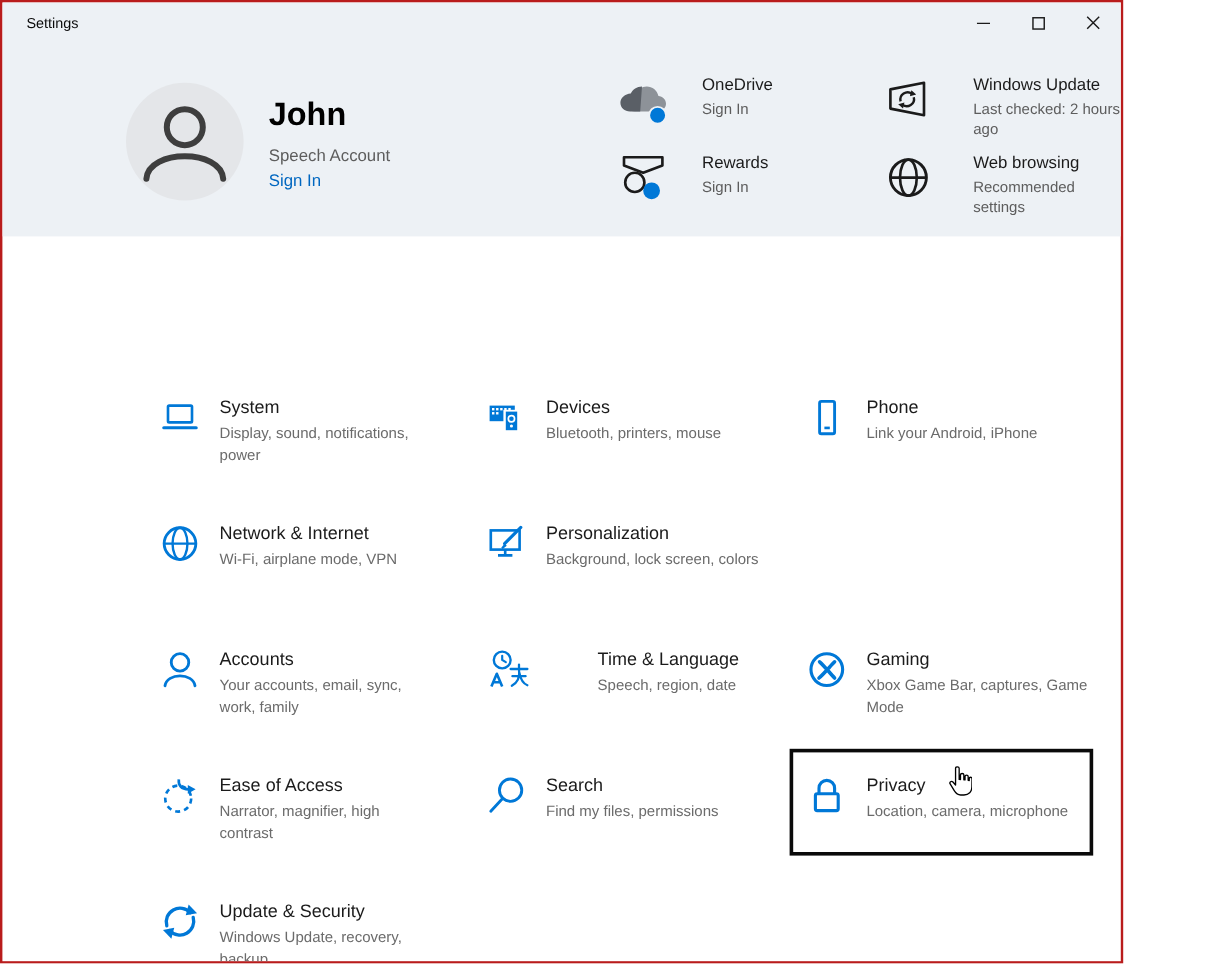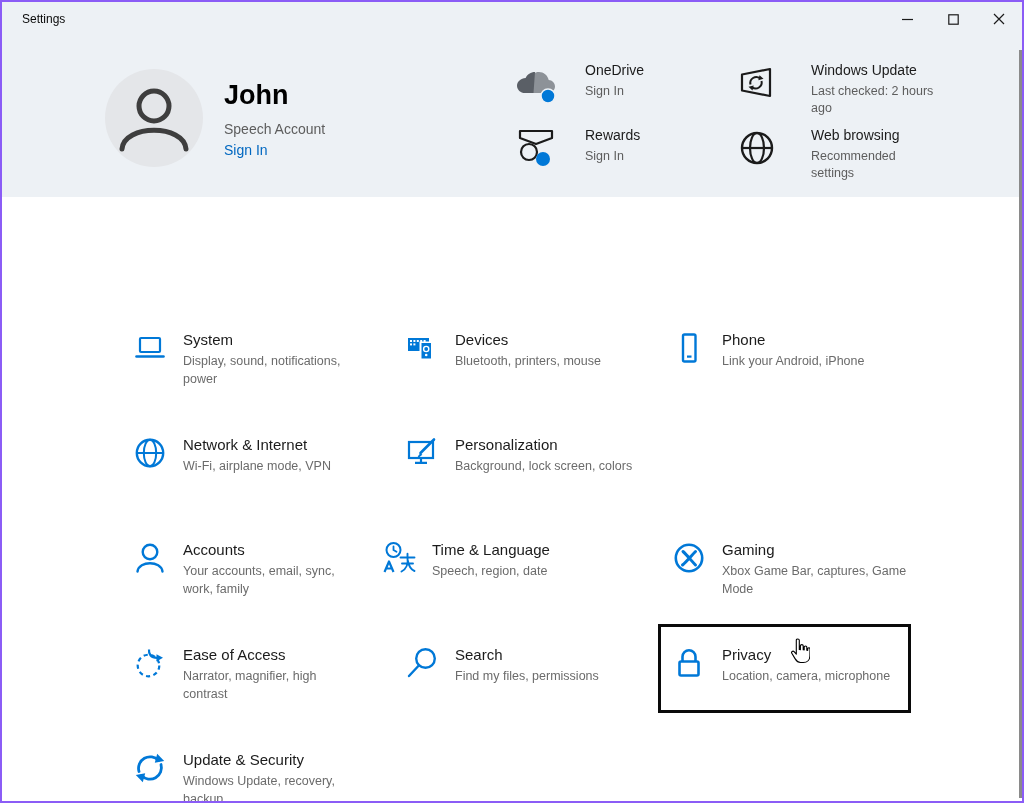--- a/index.html
+++ b/index.html
@@ -1,18 +1,18 @@
 <!DOCTYPE html>
 <html><head>
 <meta charset="utf-8">
 <style>
   html,body{margin:0;padding:0;background:#fff;}
   .window{
-    position:relative;width:1024px;height:803px;box-sizing:border-box;
-    border:2px solid #8b5cf6;background:#fff;overflow:hidden;
+    position:relative;width:936px;height:803px;box-sizing:border-box;
+    border:2px solid #b91c1c;background:#fff;overflow:hidden;
     font-family:"Liberation Sans", sans-serif;color:#1b1b1b;
   }
   .header-band{position:absolute;left:0;top:0;width:100%;height:195px;background:#EDF1F5;}
   
   .titlebar-title{position:absolute;left:20px;top:10px;font-size:12px;color:#0a0a0a;}
   .win-controls{position:absolute;right:0;top:0;display:flex;}
   .win-btn{width:46px;height:34px;display:flex;align-items:center;justify-content:center;background:transparent;border:none;}
   
   .avatar{position:absolute;left:103px;top:67px;width:98px;height:98px;border-radius:50%;background:#E4E6E9;display:flex;align-items:center;justify-content:center;}
   .user-name{position:absolute;left:222px;top:78px;font-size:27px;font-weight:bold;color:#000;}
@@ -225,21 +225,21 @@
         <path d="M4.5 30.5 C6 19.5 28 19.5 29.5 30.5" fill="none" stroke="#0078D7" stroke-width="2.4" stroke-linecap="round"></path>
       </svg>
     </div>
     <div>
         <div class="tile-title">Accounts</div>
     <div class="tile-sub">Your accounts, email, sync,
 work, family</div>
       </div>
   </div>
 
-  <div class="tile" style="left:380px;top:538px;">
+  <div class="tile" style="left:405px;top:538px;gap:41px;">
     <div class="tile-iconbox">
       <svg width="34" height="34" viewBox="0 0 34 34">
         <circle cx="11.5" cy="9" r="7" fill="none" stroke="#0078D7" stroke-width="2"></circle>
         <path d="M11.5 5.5 V9 L14.5 10.8" fill="none" stroke="#0078D7" stroke-width="1.8" stroke-linecap="round"></path>
         <path d="M2.5 31 L7 20.5 L11.5 31 M4.3 27.5 H9.7" fill="none" stroke="#0078D7" stroke-width="2.2" stroke-linejoin="round"></path>
         <path d="M25.5 12.8 V16 M18.5 16.5 H32.5 M20 22.5 H31 M25.5 16.5 C26.3 22 25 27.5 19.5 30.5 M25.8 19.5 C26.8 25 28.5 28.5 32.5 30" fill="none" stroke="#0078D7" stroke-width="1.9" stroke-linecap="round"></path>
       </svg>
     </div>
     <div>
         <div class="tile-title">Time &amp; Language</div>

